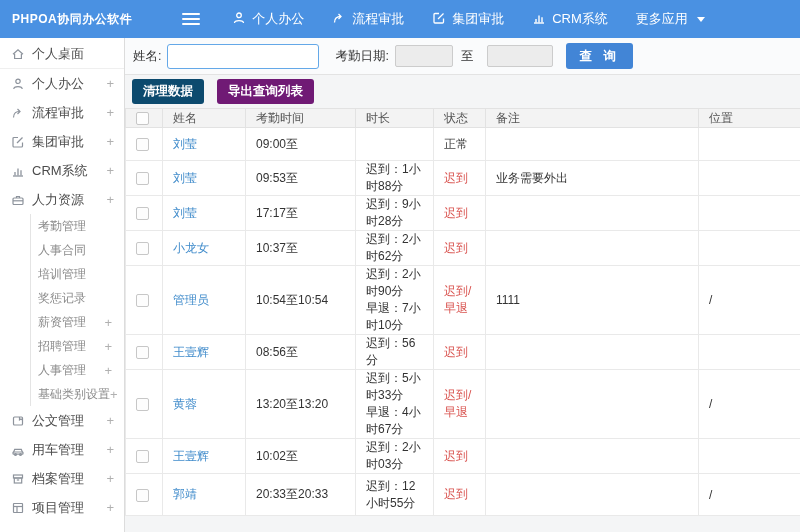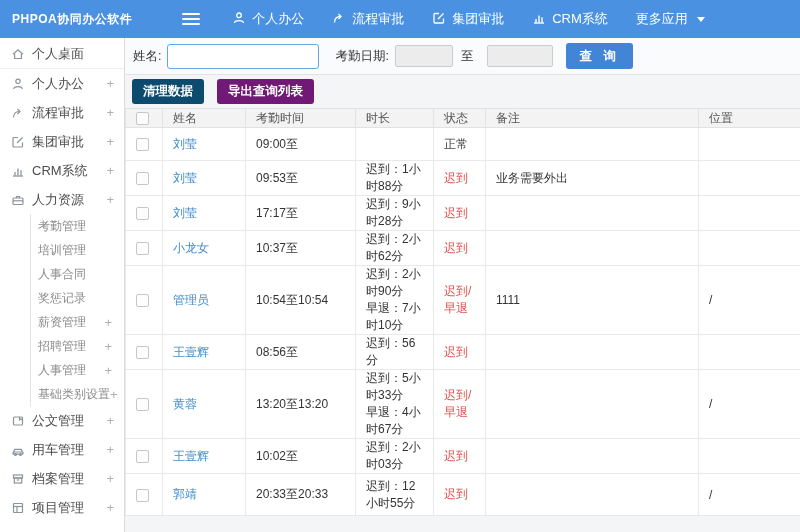--- a/index.html
+++ b/index.html
@@ -175,24 +175,24 @@
             </svg>
           </span>
         <span class="slabel">人力资源</span>
         <span class="expand">+</span>
       </div>
       <div class="subgroup">
         <div class="sub-item">
             <span class="slabel">考勤管理</span>
           </div>
         <div class="sub-item">
+            <span class="slabel">人事合同</span>
+          </div>
+        <div class="sub-item">
             <span class="slabel">培训管理</span>
-          </div>
-        <div class="sub-item">
-            <span class="slabel">人事合同</span>
           </div>
         <div class="sub-item">
             <span class="slabel">奖惩记录</span>
           </div>
         <div class="sub-item">
             <span class="slabel">薪资管理</span>
             <span class="expand">+</span>
           </div>
         <div class="sub-item">
             <span class="slabel">招聘管理</span>

